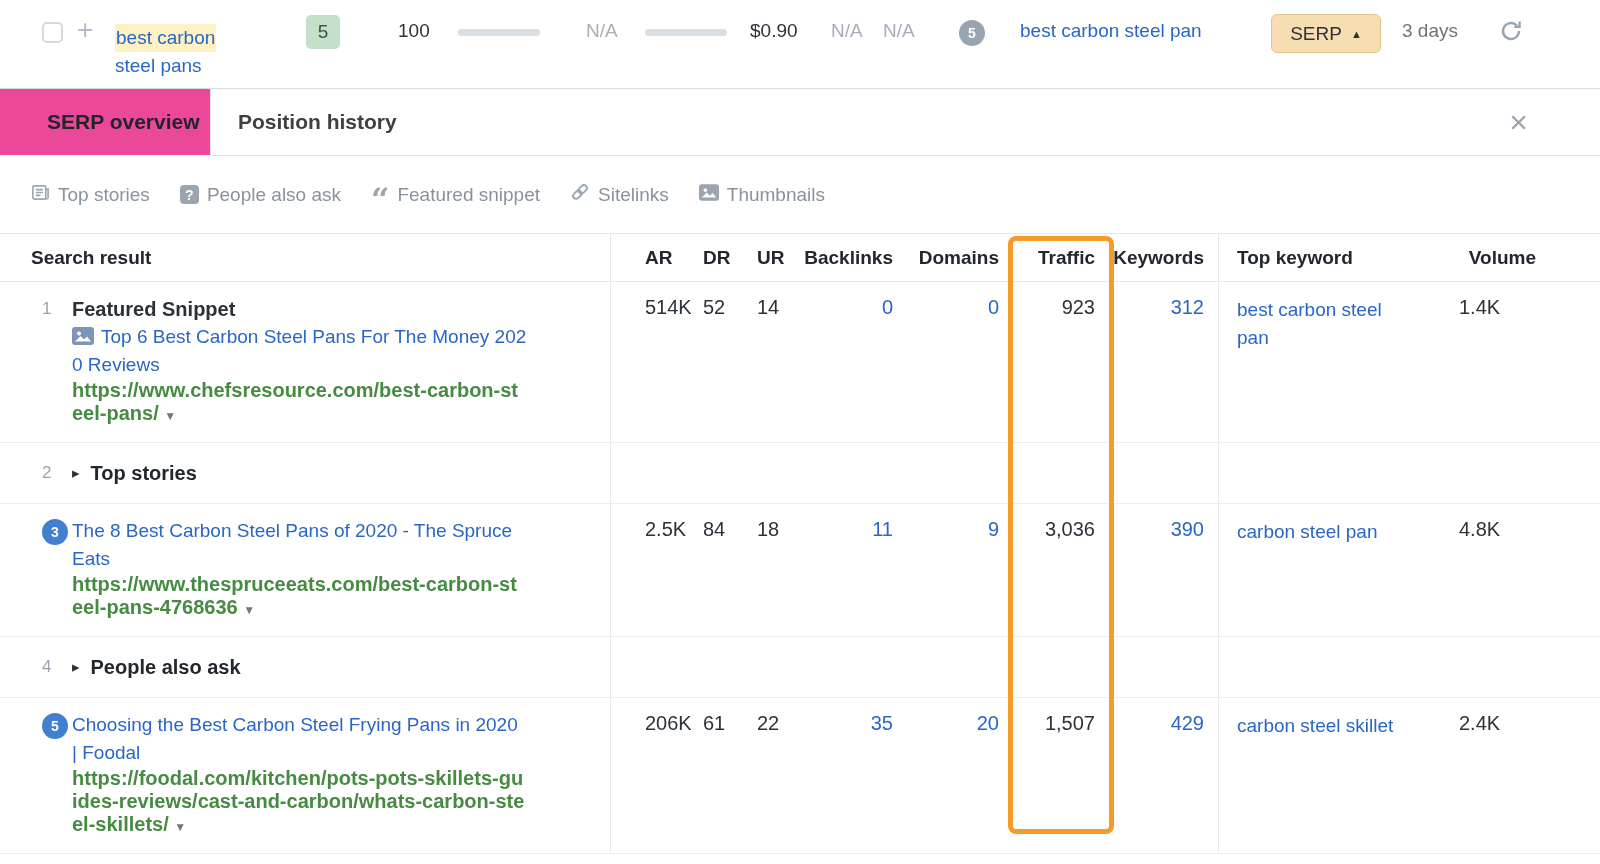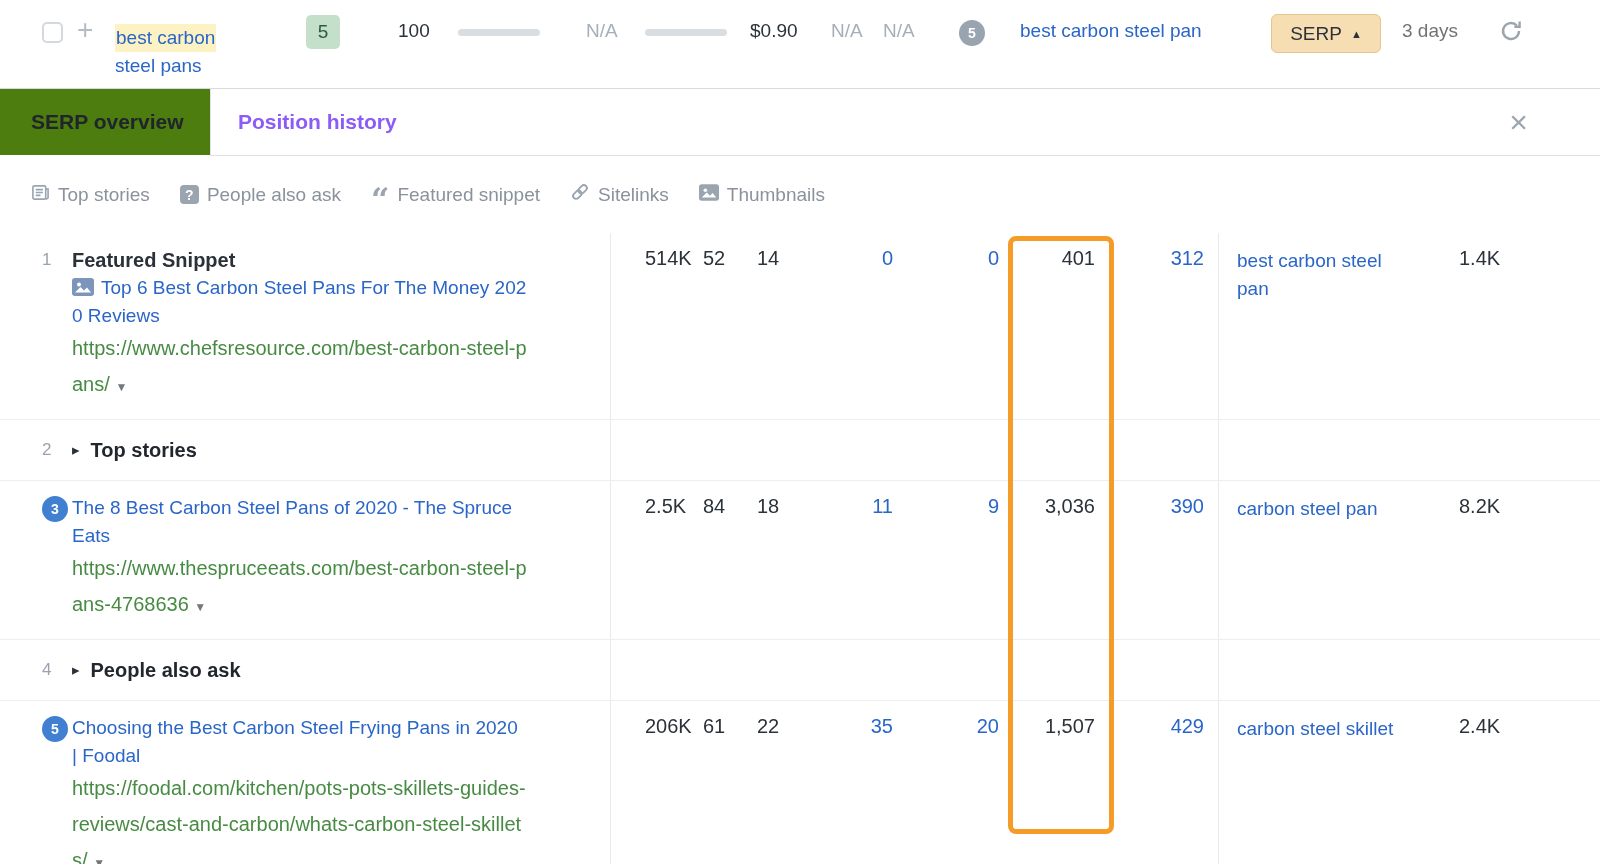--- a/index.html
+++ b/index.html
@@ -34,23 +34,23 @@
   .ts-link { left: 1020px; top: 20px; color: #2a66c8; text-decoration: none; cursor: pointer; }
   .ts-serp { left: 1271px; top: 14px; width: 110px; height: 39px; background: #f7ddb2; border: 1px solid #e3c692;
     border-radius: 6px; display: flex; align-items: center; justify-content: center; gap: 9px; cursor: pointer; }
   .ts-serp .uparrow { font-size: 11px; color: #2c323a; }
   .ts-age { left: 1402px; top: 20px; color: #737373; text-align: center; }
   .ts-refresh { left: 1499px; top: 19px; width: 24px; height: 24px; cursor: pointer; }
   
   .panel { position: absolute; top: 88px; left: 0; width: 1600px; bottom: 0; background: #fff; border-top: 1px solid #d6dbe0; }
   .tabbar { height: 67px; display: flex; align-items: stretch; position: relative; border-bottom: 1px solid #dde2e7; background: #fff; }
   .tab { display: flex; align-items: center; font-size: 21px; font-weight: bold; cursor: pointer; }
-  .tab.active { width: 211px; padding-left: 31px; color: #20252c; border-right: 1px solid #dde2e7; position: relative; background: #4d7c0f; }
+  .tab.active { width: 211px; padding-left: 47px; color: #20252c; border-right: 1px solid #dde2e7; position: relative; background: #ec4899; }
   .tab.active::after { content: ""; position: absolute; left: 0; right: 0; bottom: -1px; height: 1px; background: #fff; }
-  .tab.inactive { padding-left: 27px; color: #8b5cf6; }
+  .tab.inactive { padding-left: 27px; color: #404040; }
   .closebtn { position: absolute; right: 72px; top: 50%; transform: translateY(-50%); font-size: 32px; font-weight: 300;
     color: #9aa5b0; cursor: pointer; line-height: 1; }
   .features { height: 77px; display: flex; align-items: center; padding-left: 31px; gap: 30px; color: #8a929c; font-size: 19px; }
   .feat { display: flex; align-items: center; gap: 8px; }
   .qic { width: 19px; height: 19px; background: #9aa5b0; border-radius: 4px; color: #fff; font-size: 14px; font-weight: bold;
     display: flex; align-items: center; justify-content: center; }
   .quoteic { font-family: "DejaVu Serif", serif; font-size: 32px; font-weight: bold; color: #9aa5b0;
     display: inline-block; height: 20px; line-height: 30px; overflow: hidden; }
   
   .grid { display: grid; grid-template-columns: 611px 80px 56px 52px 108px 106px 96px 110px 240px 141px; }
@@ -69,21 +69,21 @@
   .blue { color: #2a66c8; cursor: pointer; }
   .sr { display: flex; padding: 13px 14px 14px 42px; }
   .rnum { width: 30px; flex: none; }
   .plainnum { color: #9aa3ad; font-size: 17px; line-height: 28px; }
   .circlenum { width: 26px; height: 26px; border-radius: 50%; background: #4180d0; color: #fff; font-size: 14px;
     font-weight: bold; display: flex; align-items: center; justify-content: center; margin-top: 2px; }
   .rcontent { max-width: 455px; }
   .rheading { font-weight: bold; font-size: 20px; line-height: 28px; color: #2b3138; }
   .rtitle { color: #2a66c8; font-size: 19px; line-height: 28px; word-break: break-all; cursor: pointer; }
   .rtitle svg { vertical-align: -2px; margin-right: 7px; }
-  .rurl { color: #478b43; font-size: 20px; line-height: 36px; word-break: break-all; }
+  .rurl { color: #478b43; font-size: 20px; line-height: 23px; word-break: break-all; font-weight: bold; }
   .ddv { font-size: 12px; color: #71787e; cursor: pointer; }
   .grow { border-bottom: 1px solid #eceef1; min-height: 61px; }
   .gcell { display: flex; align-items: center; padding-left: 42px; }
   .gnum { width: 30px; flex: none; }
   .garrow { font-size: 15px; color: #2b3138; margin-right: 11px; cursor: pointer; }
   .glabel { font-weight: bold; font-size: 20px; color: #22272e; cursor: pointer; }
   .tkw { padding: 14px 0 0 18px; }
   .tklink { display: inline-block; max-width: 180px; color: #2a66c8; font-size: 19px; line-height: 28px; cursor: pointer; }
   .vol { text-align: left; padding: 14px 64px 0 0; font-size: 20px; }
   
@@ -168,20 +168,32 @@
           <svg width="20" height="17" viewBox="0 0 22 18">
             <rect width="22" height="18" rx="3" fill="#9aa5b0"></rect>
             <circle cx="7" cy="6.5" r="2" fill="#fff"></circle>
             <path d="M3 14.5 L8.5 9 L12 12.5 L15 9.5 L19 14.5 Z" fill="#fff"></path>
           </svg>
         </span>
         <span>Thumbnails</span>
       </div>
     </div>
 
+    <div class="grid thead">
+      <div class="cell h-sr bR">Search result</div>
+      <div class="cell pl34">AR</div>
+      <div class="cell pl12">DR</div>
+      <div class="cell pl10">UR</div>
+      <div class="cell num-r">Backlinks</div>
+      <div class="cell num-r">Domains</div>
+      <div class="cell num-r">Traffic</div>
+      <div class="cell num-r bR">Keywords</div>
+      <div class="cell h-tkw">Top keyword</div>
+      <div class="cell h-vol">Volume</div>
+    </div>
 
     <div class="grid trow">
       <div class="cell sr bR">
         <div class="rnum"><span class="plainnum">1</span></div>
         <div class="rcontent">
           <div class="rheading">Featured Snippet</div>
           <div class="rtitle">
             <svg width="22" height="18" viewBox="0 0 22 18">
               <rect width="22" height="18" rx="3" fill="#7d95bb"></rect>
               <circle cx="7" cy="6.5" r="2" fill="#fff"></circle>
@@ -192,21 +204,21 @@
             <span>https://www.chefsresource.com/best-carbon-steel-pans/</span>
             <span class="ddv">▼</span>
           </div>
         </div>
       </div>
       <div class="cell m pl34 dark">514K</div>
       <div class="cell m pl12 dark">52</div>
       <div class="cell m pl10 dark">14</div>
       <div class="cell m num-r blue">0</div>
       <div class="cell m num-r blue">0</div>
-      <div class="cell m num-r dark">401</div>
+      <div class="cell m num-r dark">923</div>
       <div class="cell m num-r blue bR">312</div>
       <div class="cell tkw"><a class="tklink">best carbon steel pan</a></div>
       <div class="cell vol dark">1.4K</div>
     </div>
 
     <div class="grid grow">
       <div class="cell gcell bR">
         <span class="plainnum gnum">2</span>
         <span class="garrow">▸</span>
         <span class="glabel">Top stories</span>
@@ -236,21 +248,21 @@
         </div>
       </div>
       <div class="cell m pl34 dark">2.5K</div>
       <div class="cell m pl12 dark">84</div>
       <div class="cell m pl10 dark">18</div>
       <div class="cell m num-r blue">11</div>
       <div class="cell m num-r blue">9</div>
       <div class="cell m num-r dark">3,036</div>
       <div class="cell m num-r blue bR">390</div>
       <div class="cell tkw"><a class="tklink">carbon steel pan</a></div>
-      <div class="cell vol dark">8.2K</div>
+      <div class="cell vol dark">4.8K</div>
     </div>
 
     <div class="grid grow">
       <div class="cell gcell bR">
         <span class="plainnum gnum">4</span>
         <span class="garrow">▸</span>
         <span class="glabel">People also ask</span>
       </div>
       <div class="cell"></div>
         <div class="cell"></div>

